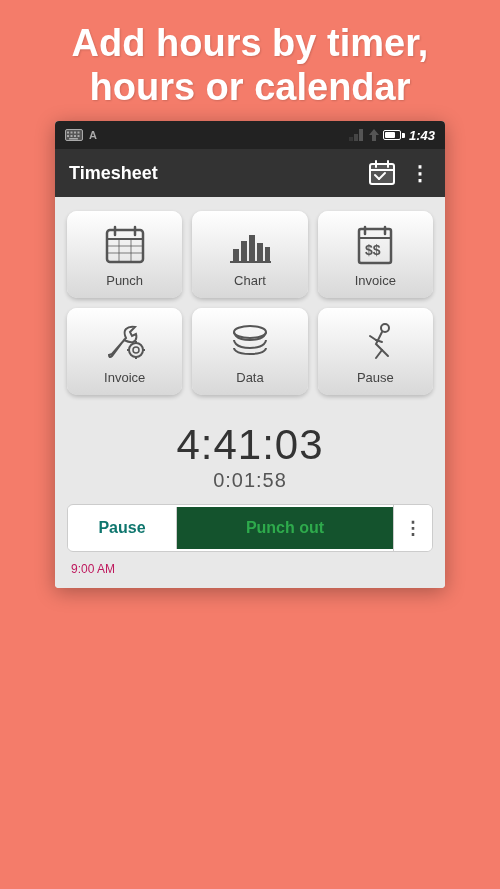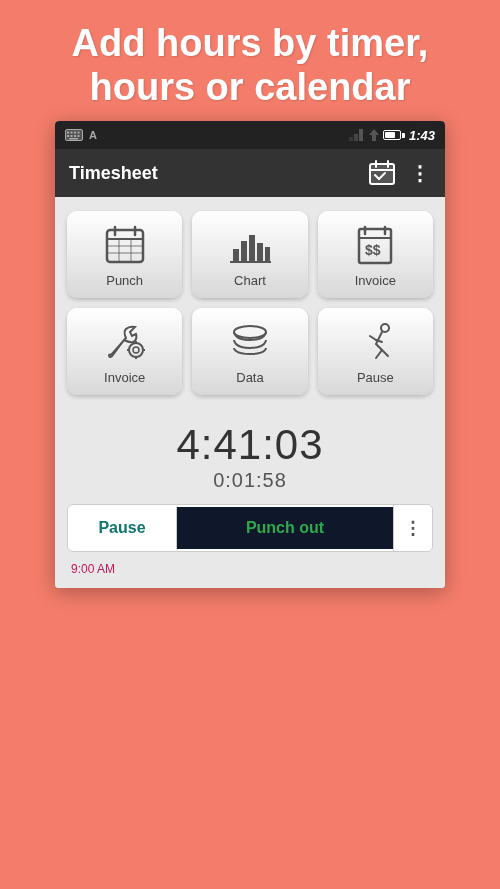--- a/index.html
+++ b/index.html
@@ -203,21 +203,21 @@
       cursor: pointer;
     }
     .action-btn-punch {
       flex: 2;
       text-align: center;
       padding: 12px 0;
       color: #2eaa4c;
       font-size: 16px;
       font-weight: bold;
       border: none;
-      background: #0f172a;
+      background: #14532d;
       cursor: pointer;
     }
     .action-more {
       padding: 12px 10px;
       color: #555;
       font-size: 18px;
       font-weight: bold;
       border-left: 1px solid #ccc;
       cursor: pointer;
       background: white;

